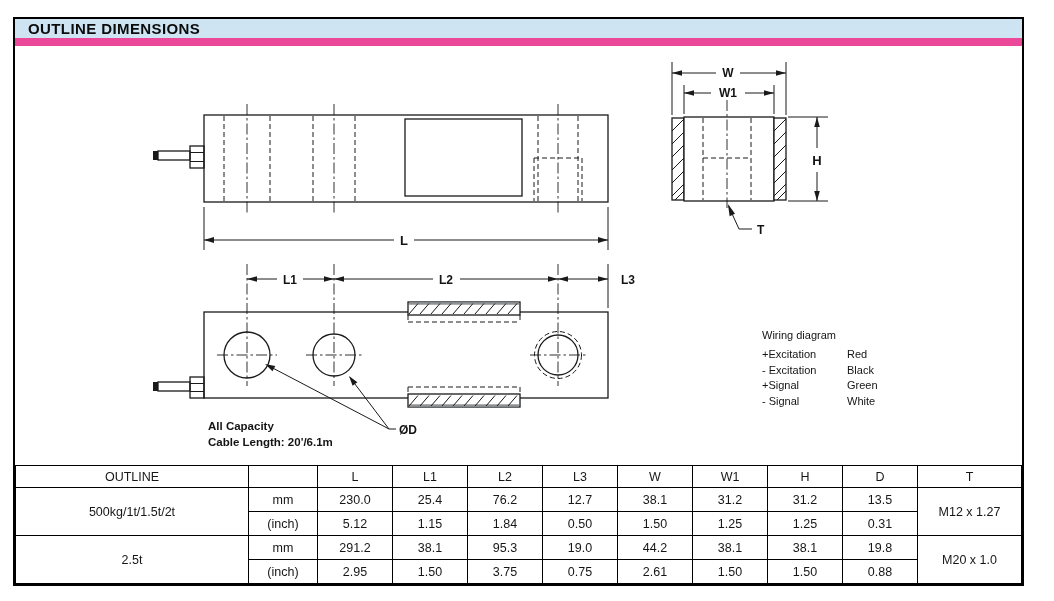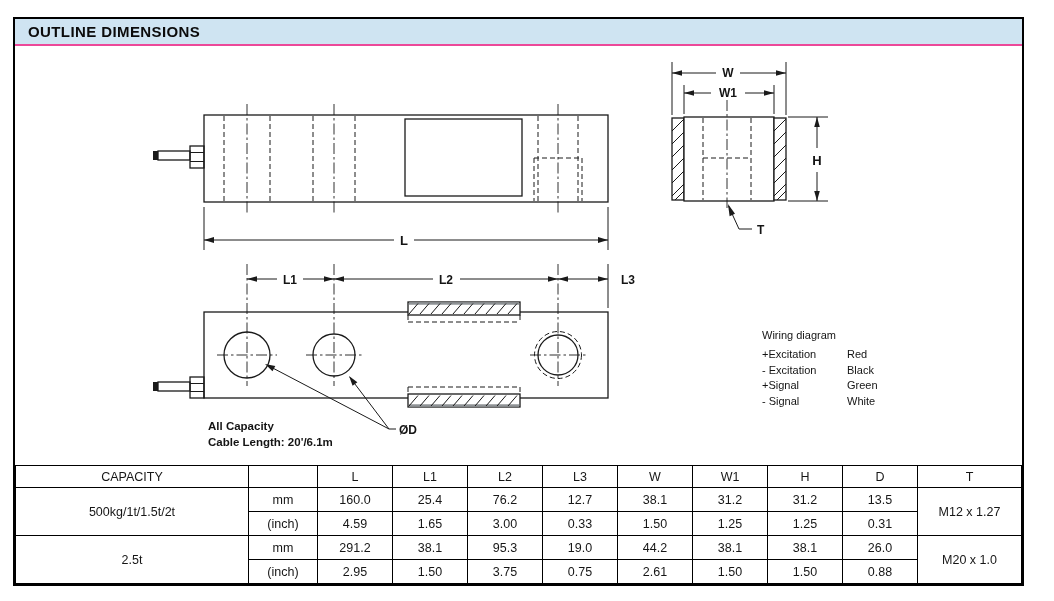--- a/index.html
+++ b/index.html
@@ -1,20 +1,20 @@
 <!DOCTYPE html>
 <html><head>
 <meta charset="utf-8">
 <style>
   html,body{margin:0;padding:0;background:#ffffff;}
   .sheet{position:relative;width:1054px;height:601px;background:#fff;overflow:hidden;
          font-family:"Liberation Sans",sans-serif;color:#111;}
   .frame{position:absolute;left:13px;top:17px;width:1011px;height:569px;
          border:2px solid #000;box-sizing:border-box;background:#fff;}
-  .titlebar{height:27px;background:#cfe4f2;border-bottom:2px solid #ec4899;
+  .titlebar{height:27px;background:#cfe4f2;border-bottom:8px solid #ec4899;
             display:flex;align-items:center;padding-left:13px;box-sizing:border-box;}
   .titlebar span{font-weight:bold;font-size:15px;letter-spacing:.4px;color:#0b0b0b;}
   .dim-table{position:absolute;left:0;bottom:0;width:100%;border-collapse:collapse;
              table-layout:fixed;font-size:12.5px;color:#161616;}
   .dim-table td{border:1px solid #000;text-align:center;vertical-align:middle;padding:0;}
   .dim-table tr{height:24px;}
   .dim-table tr.hdr{height:22px;}
   svg.overlay{position:absolute;left:0;top:0;pointer-events:none;}
   svg text{font-family:"Liberation Sans",sans-serif;fill:#141414;font-size:11px;}
   svg text.dim{font-weight:bold;font-size:12px;}
@@ -47,67 +47,67 @@
           <col style="width:75px">
           <col style="width:75px">
         <col style="width:75px">
           <col style="width:75px">
           <col style="width:75px">
           <col style="width:75px">
         <col>
       </colgroup>
       <tbody>
           <tr class="hdr">
-        <td>CAPACITY</td>
+        <td>OUTLINE</td>
         <td></td>
         <td>L</td>
         <td>L1</td>
         <td>L2</td>
         <td>L3</td>
         <td>W</td>
         <td>W1</td>
         <td>H</td>
         <td>D</td>
         <td>T</td>
       </tr>
       <tr>
         <td rowspan="2">500kg/1t/1.5t/2t</td>
         <td>mm</td>
-        <td>160.0</td>
+        <td>230.0</td>
         <td>25.4</td>
         <td>76.2</td>
         <td>12.7</td>
         <td>38.1</td>
         <td>31.2</td>
         <td>31.2</td>
         <td>13.5</td>
         <td rowspan="2">M12 x 1.27</td>
       </tr>
       <tr>
         <td>(inch)</td>
-        <td>4.59</td>
-        <td>1.65</td>
-        <td>3.00</td>
-        <td>0.33</td>
+        <td>5.12</td>
+        <td>1.15</td>
+        <td>1.84</td>
+        <td>0.50</td>
         <td>1.50</td>
         <td>1.25</td>
         <td>1.25</td>
         <td>0.31</td>
       </tr>
       <tr>
         <td rowspan="2">2.5t</td>
         <td>mm</td>
         <td>291.2</td>
         <td>38.1</td>
         <td>95.3</td>
         <td>19.0</td>
         <td>44.2</td>
         <td>38.1</td>
         <td>38.1</td>
-        <td>26.0</td>
+        <td>19.8</td>
         <td rowspan="2">M20 x 1.0</td>
       </tr>
       <tr>
         <td>(inch)</td>
         <td>2.95</td>
         <td>1.50</td>
         <td>3.75</td>
         <td>0.75</td>
         <td>2.61</td>
         <td>1.50</td>

